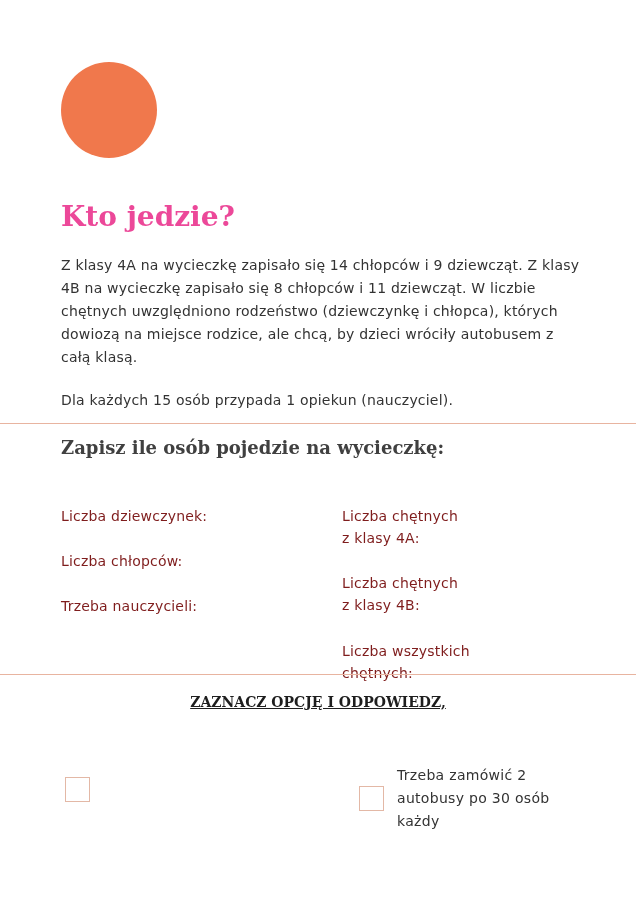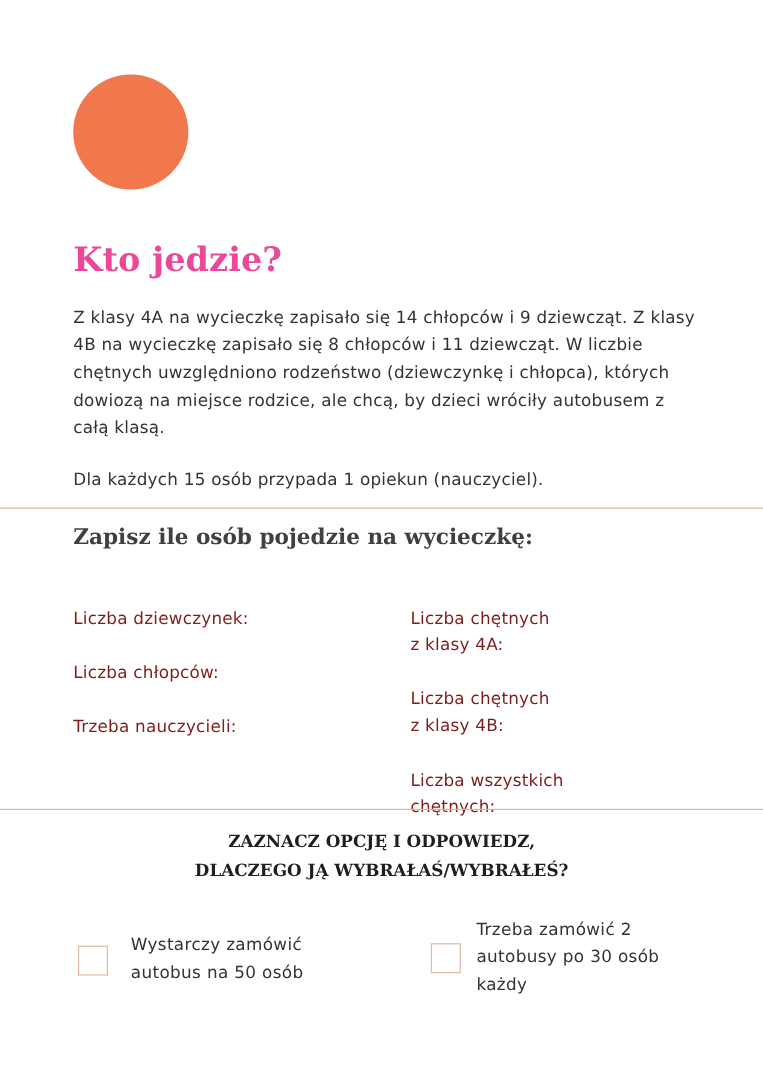--- a/index.html
+++ b/index.html
@@ -46,21 +46,21 @@
       position: absolute; font-size: 14px; line-height: 22px; color: #7f1d1d;
       letter-spacing: 0.2px;
       margin-top: 24px;
     }
     .field-label { display: block; white-space: pre-line; }
     .q-heading {
       position: absolute; left: 0; width: 636px; top: 690px;
       text-align: center; font-family: "DejaVu Serif", serif; font-weight: bold;
       font-size: 14px; line-height: 24px; color: #1e1e1e; margin: 0;
     }
-    .q-heading span { display: block; }
+    .q-heading span { display: block; text-decoration: underline; }
     .option { position: absolute; display: flex; align-items: center; }
     .checkbox {
       width: 25px; height: 25px; border: 1.5px solid #e3b8a6; background: #fff;
       box-sizing: border-box; flex: none;
     }
     .option-text {
       margin-left: 19px; font-size: 14px; line-height: 23px; color: #333;
       white-space: pre-line; letter-spacing: 0.3px;
     }
   </style>
@@ -100,27 +100,24 @@
 </div>
 <div class="field" style="left:342px; top:616px;">
   <span class="field-label">Liczba wszystkich
 chętnych:</span>
 </div>
 
 <div class="divider d2"></div>
 
 <h3 class="q-heading">
   <span>ZAZNACZ OPCJĘ I ODPOWIEDZ,</span>
-  <span>DLACZEGO JĄ WYBRAŁAŚ/WYBRAŁEŚ?</span>
 </h3>
 
 <div class="option" style="left:65px; top:777px;">
   <div class="checkbox"></div>
-  <span class="option-text">Wystarczy zamówić
-autobus na 50 osób</span>
 </div>
 
 <div class="option" style="left:359px; top:764px;align-items:center;">
   <div class="checkbox"></div>
   <span class="option-text" style="margin-left:13px;">Trzeba zamówić 2
 autobusy po 30 osób
 każdy</span>
 </div>
 
 </body></html>

